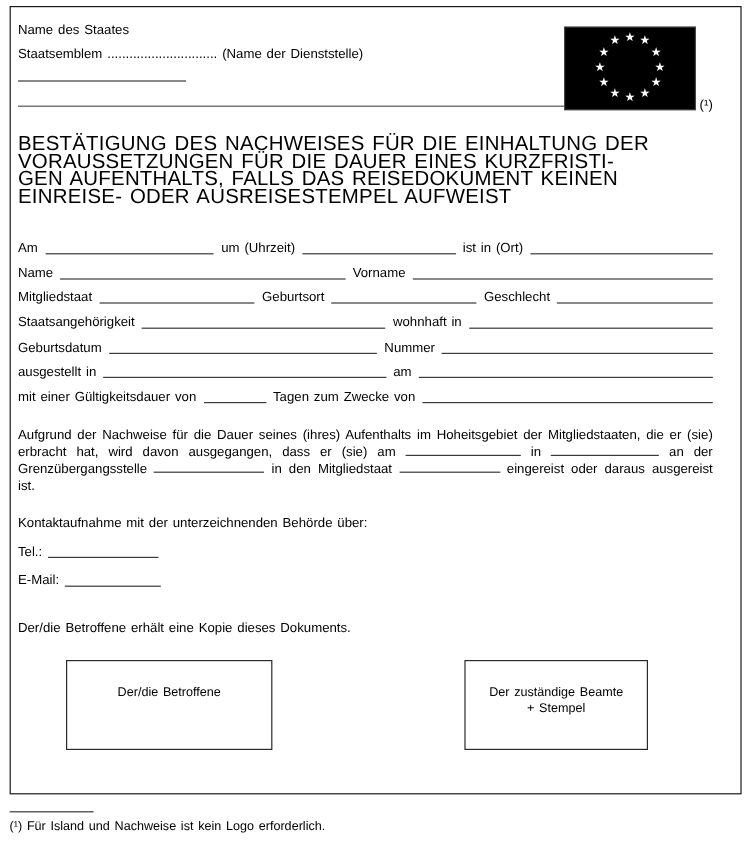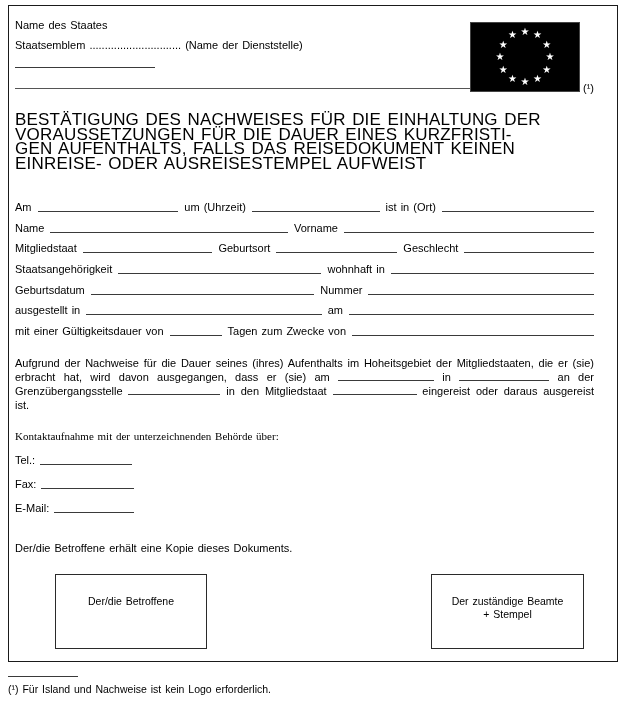--- a/index.html
+++ b/index.html
@@ -40,35 +40,35 @@
 
   
   .rows { margin-top:27px; }
   .frow { display:flex; align-items:flex-end; height:15px; margin-bottom:5.7px; column-gap:6px; }
   .frow .lbl { white-space:nowrap; flex:0 0 auto; word-spacing:1px; }
   .frow .blank { border-bottom:1.2px solid #3a3a3a; height:4px; margin-bottom:1px; }
 
   .para { margin-top:20px; line-height:13.8px; text-align:justify; word-spacing:1px; }
   .iblank { display:inline-block; border-bottom:1.2px solid #3a3a3a; height:9px; vertical-align:baseline; }
 
-  .contact-h { margin-top:18px; word-spacing:1px;font-family:Liberation Serif, serif; }
+  .contact-h { margin-top:18px; word-spacing:1px; }
   .crow { display:flex; align-items:flex-end; height:14px; margin-top:10px; column-gap:5px; }
   .crow .lbl { white-space:nowrap; }
   .crow .blank { border-bottom:1.2px solid #3a3a3a; height:4px; margin-bottom:1px; }
 
   .copy-note { margin-top:28px; word-spacing:1px; }
 
   .sig-area { position:relative; margin-top:20px; height:80px; }
   .sig-box {
     position:absolute; top:0; height:75px; border:1.2px solid #2a2a2a;
     text-align:center; font-size:10.5px; line-height:13px; padding-top:7px;
     white-space:pre-line; word-spacing:1px;
   }
-  .sig-box.left  { left:40px;  width:152px; }
-  .sig-box.right { left:416px; width:153px; }
+  .sig-box.left  { left:40px;  width:172px; }
+  .sig-box.right { left:372px; width:153px; }
 
   
   .foot { position:absolute; left:8px; top:676px; width:600px; }
   .foot-sep { width:70px; border-top:1.2px solid #3a3a3a; height:0; }
   .foot-text { margin-top:6px; font-size:10.5px; word-spacing:1px; }
 </style>
 </head>
 <body>
 
 <div class="page">
@@ -175,24 +175,20 @@
       <span class="iblank" style="width:84px"></span>
       <span>eingereist oder daraus ausgereist ist.</span>
     </div>
 
     <div class="contact-h">Kontaktaufnahme mit der unterzeichnenden Behörde über:</div>
     <div class="crow">
       <span class="lbl">Tel.:</span>
       <div class="blank" style="width:92px"></div>
     </div>
     <div class="crow">
-      <span class="lbl">Fax:</span>
-      <div class="blank" style="width:93px"></div>
-    </div>
-    <div class="crow">
       <span class="lbl">E-Mail:</span>
       <div class="blank" style="width:80px"></div>
     </div>
 
     <div class="copy-note">Der/die Betroffene erhält eine Kopie dieses Dokuments.</div>
 
     <div class="sig-area">
       <div class="sig-box left">
         <span>Der/die Betroffene</span>
       </div>

